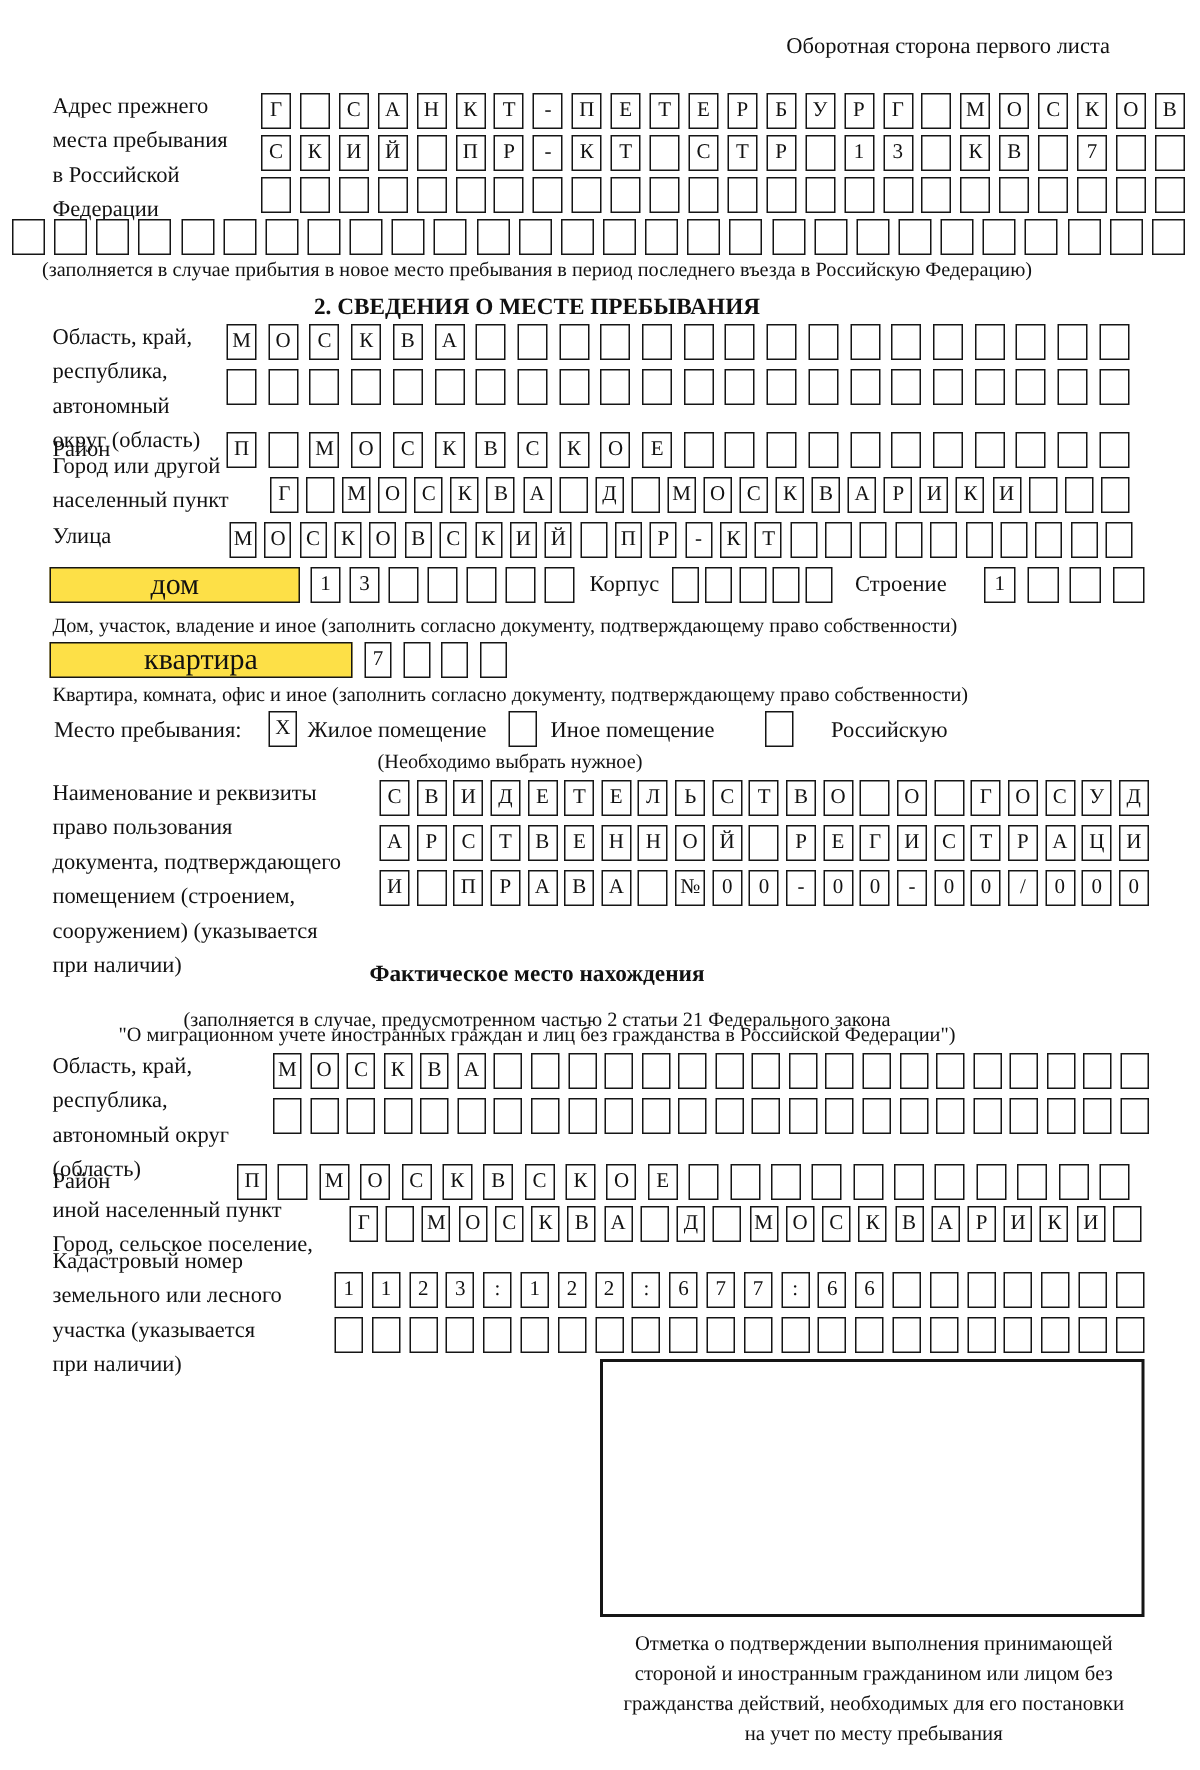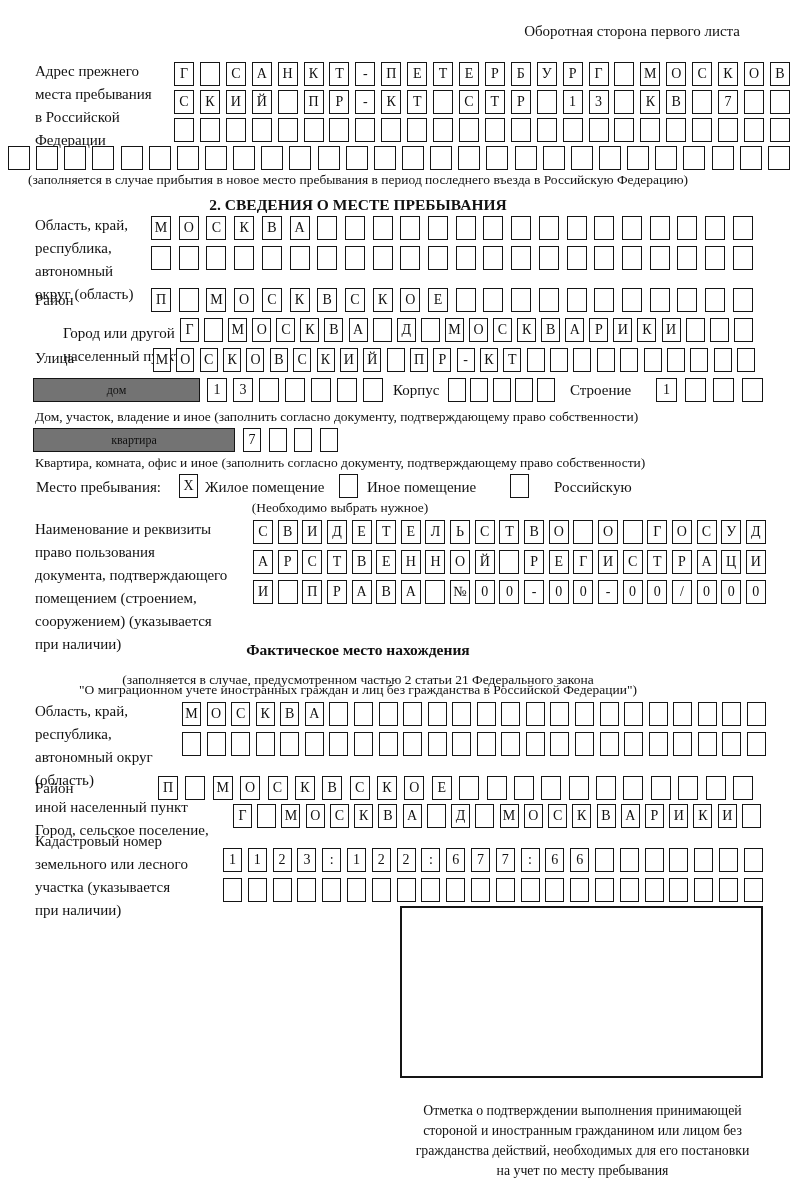--- a/index.html
+++ b/index.html
@@ -29,21 +29,21 @@
     box-sizing:border-box;
     display:flex;align-items:center;justify-content:center;
     font-size:14px;
     background:#fff;
     flex:0 0 auto;
   }
   .bigbox{
     position:absolute;height:24px;
     border:1.6px solid #151515;box-sizing:border-box;
     display:flex;align-items:center;justify-content:center;
-    font-size:12px;background:#737373;
+    font-size:20px;background:#fde047;
   }
   .checkbox{
     position:absolute;width:19px;height:24px;
     border:1.6px solid #151515;box-sizing:border-box;
     display:flex;align-items:center;justify-content:center;
     font-size:14px;background:#fff;
   }
   .stampbox{
     position:absolute;
     border:2px solid #151515;box-sizing:border-box;background:#fff;
@@ -254,21 +254,21 @@
       <div class="cell"></div>
       <div class="cell"></div>
       <div class="cell"></div>
       <div class="cell"></div>
       <div class="cell"></div>
       <div class="cell"></div>
       <div class="cell"></div>
       <div class="cell"></div>
     </div>
 
-  <div class="abs" style="top:322px;left:35px;margin-left:28px;">
+  <div class="abs" style="top:300px;left:35px;">
       <div class="lbl">Город или другой</div>
       <div class="lbl">населенный пункт</div>
     </div>
   <div class="cellrow" style="top:318px;left:180px;width:573px;--cw:19px;">
       <div class="cell">Г</div>
       <div class="cell"></div>
       <div class="cell">М</div>
       <div class="cell">О</div>
       <div class="cell">С</div>
       <div class="cell">К</div>
@@ -612,20 +612,20 @@
       <div class="cell"></div>
       <div class="cell"></div>
       <div class="cell"></div>
       <div class="cell"></div>
       <div class="cell"></div>
       <div class="cell"></div>
       <div class="cell"></div>
     </div>
 
   <div class="stampbox" style="top:906px;left:400px;width:363px;height:172px;"></div>
-  <div class="stampcap" style="top:1086px;left:385px;width:395px;margin-top:15px;">
+  <div class="stampcap" style="top:1086px;left:385px;width:395px;">
       <div class="">Отметка о подтверждении выполнения принимающей</div>
       <div class="">стороной и иностранным гражданином или лицом без</div>
       <div class="">гражданства действий, необходимых для его постановки</div>
       <div class="">на учет по месту пребывания</div>
     </div>
 
 </div>
 
 </body></html>

